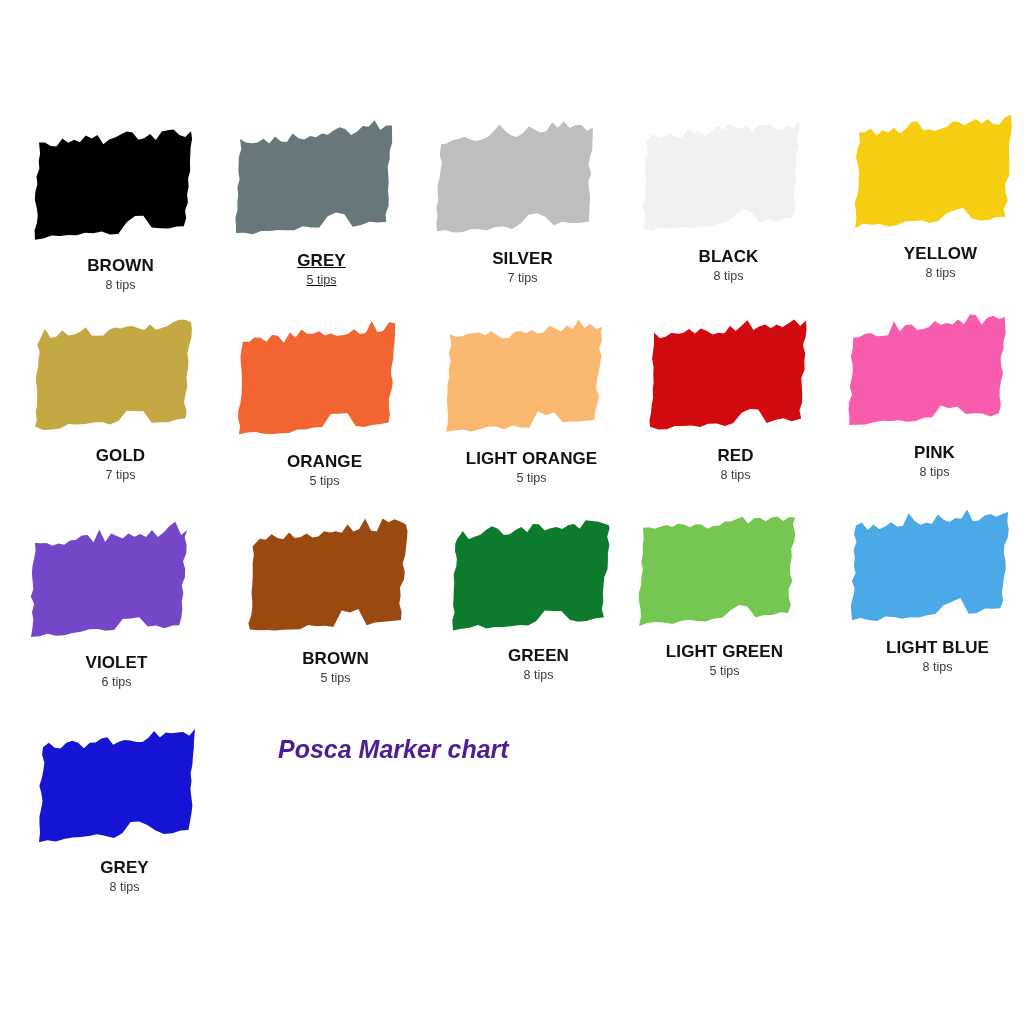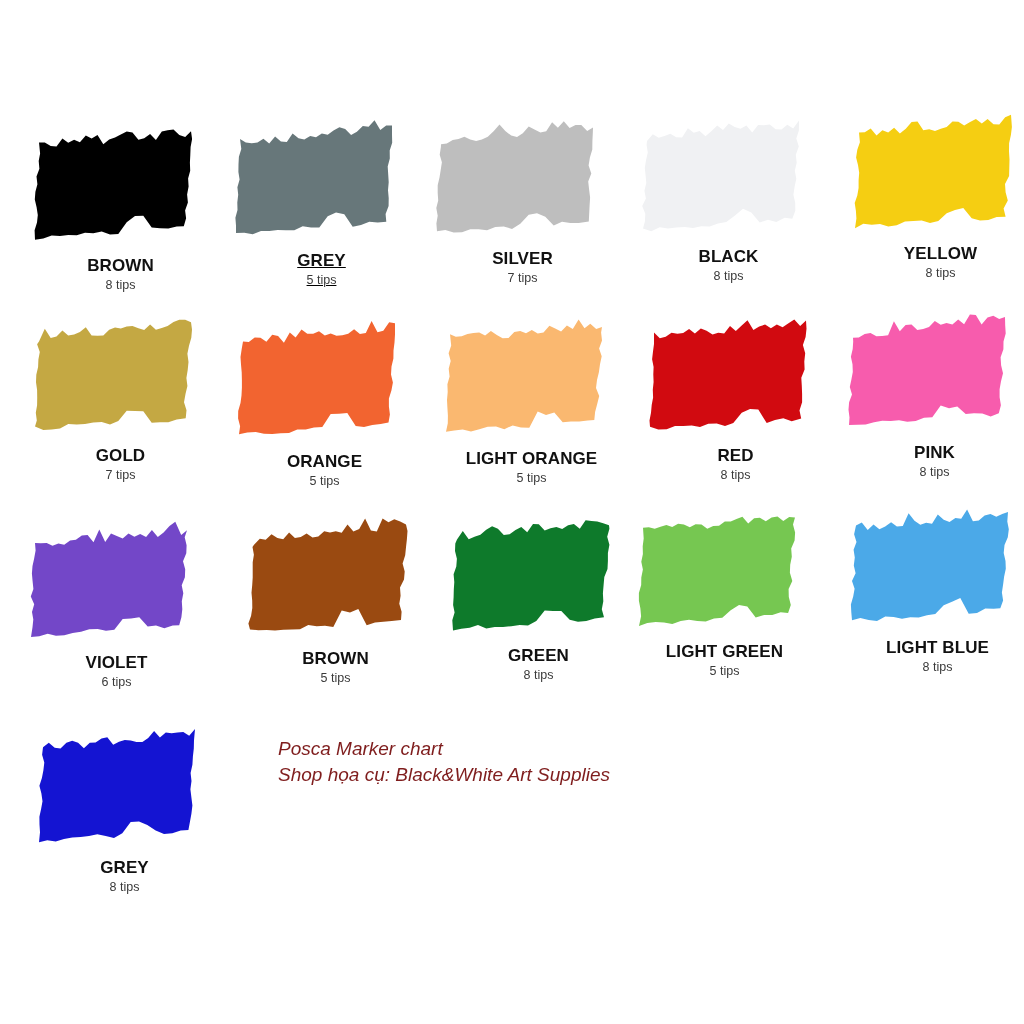--- a/index.html
+++ b/index.html
@@ -67,39 +67,38 @@
     margin-top: 4px;
     white-space: nowrap;
   }
 
   
   #caption-block {
     position: absolute;
     left: 278px;
     top: 736px;
     font-family: "Liberation Sans", sans-serif;
-    font-weight: normal;
+    font-weight: bold;
     font-style: italic;
-    font-size: 19px;
+    font-size: 25px;
     line-height: 26px;
-    color: #7f1d1d;
+    color: #4c1d95;
     white-space: nowrap;
   }
   #caption-block span { display: block; }
 </style>
 </head>
 <body>
 
 <div id="chart-root">
 
   <div id="swatch-grid"></div>
 
   <div id="caption-block">
     <span>Posca Marker chart</span>
-    <span>Shop họa cụ: Black&amp;White Art Supplies</span>
   </div>
 
 <div class="swatch-cell" style="left: 18px; top: 128px;">
       <div class="swatch-art">
         <svg viewBox="0 0 175 125" xmlns="http://www.w3.org/2000/svg">
           <path d="M 6.0 14.6 L 11.8 14.5 L 17.7 18.1 L 23.5 18.4 L 29.4 10.6 L 35.2 14.7 L 41.1 11.8 L 46.9 14.2 L 52.8 7.5 L 58.6 10.6 L 64.5 6.9 L 70.3 16.2 L 76.2 11.4 L 82.0 9.5 L 87.8 6.5 L 93.7 3.6 L 99.5 4.4 L 105.4 11.8 L 111.2 10.2 L 117.1 5.9 L 122.9 11.9 L 128.8 3.6 L 134.6 2.2 L 140.5 1.6 L 146.3 7.0 L 152.2 8.9 L 158.0 3.2 L 159.1 11.0 L 157.6 18.9 L 157.3 26.9 L 156.9 34.8 L 157.2 42.7 L 155.1 50.6 L 155.6 58.6 L 154.1 66.5 L 154.9 74.4 L 152.1 82.4 L 153.1 90.3 L 150.8 98.2 L 143.7 98.4 L 135.3 100.6 L 127.0 100.2 L 118.7 99.4 L 110.3 87.7 L 102.0 88.0 L 93.7 94.3 L 85.3 106.0 L 77.0 106.6 L 68.7 103.5 L 60.3 105.2 L 52.0 104.7 L 43.7 107.2 L 35.3 107.0 L 27.0 107.9 L 18.7 107.6 L 10.3 110.5 L 2.0 111.8 L 1.6 102.3 L 4.0 94.6 L 4.8 86.9 L 3.6 79.2 L 1.8 71.5 L 2.4 63.8 L 4.4 56.2 L 3.5 48.5 L 6.4 40.8 L 5.7 33.1 L 7.1 25.4 Z" fill="#000000"></path>
         </svg>
       </div>
       <span class="swatch-label">BROWN</span>
       <span class="swatch-tips">8 tips</span>

